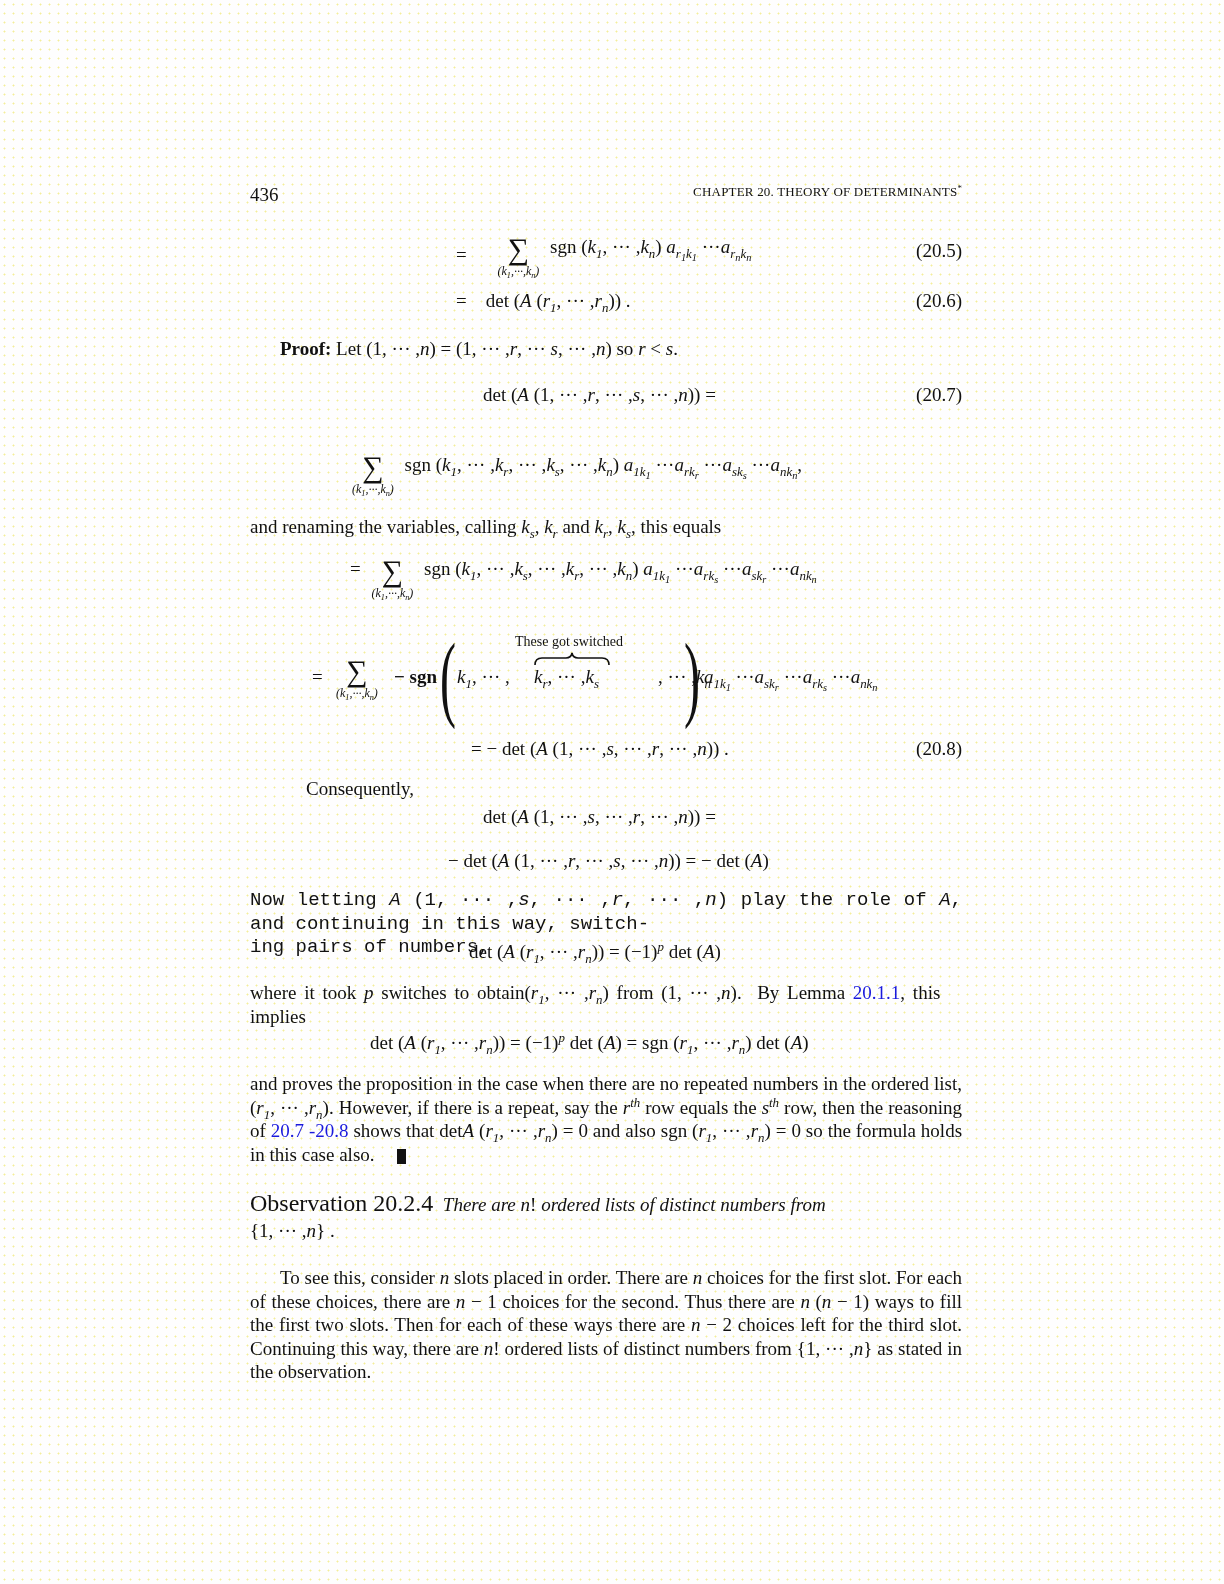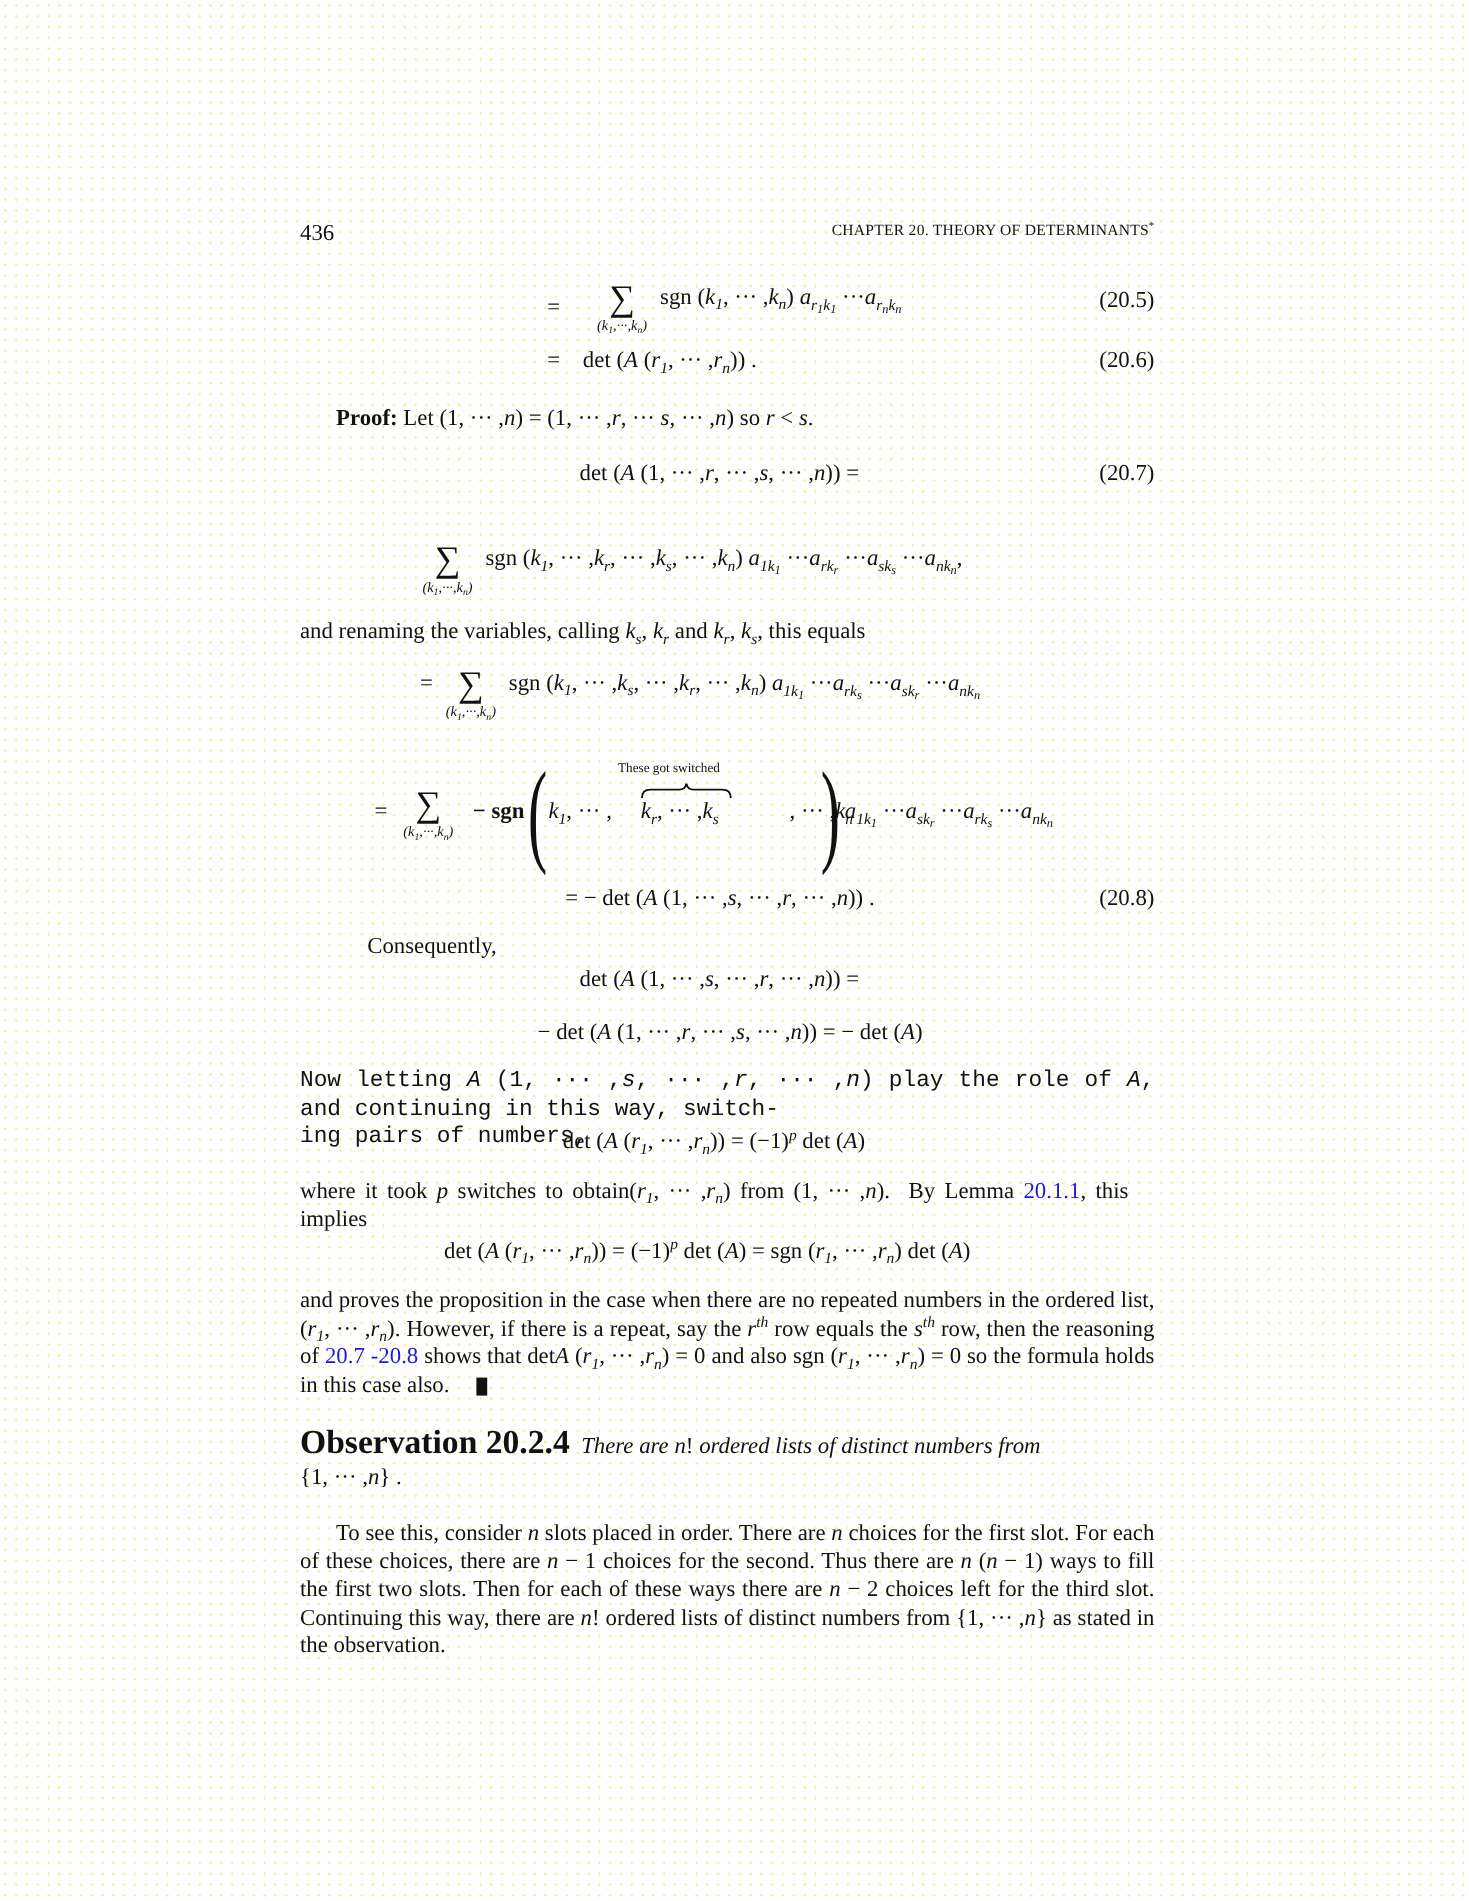--- a/index.html
+++ b/index.html
@@ -20,21 +20,21 @@
   .link { color: #1a1adc; }
   .header-num { left: 250px; top: 184px; font-size: 19px; }
   .header-title { right: 262px; top: 184px; font-size: 13px; letter-spacing: 0.2px; }
   .eqno { right: 262px; }
   .sum { display: inline-flex; flex-direction: column; align-items: center; vertical-align: middle; margin: 0 6px; }
   .sum .sigma { font-size: 30px; line-height: 26px; }
   .sum .under { font-size: 12px; font-style: italic; line-height: 14px; margin-top: 2px; }
   .para { left: 250px; width: 712px; white-space: normal; text-align: justify; line-height: 23.5px; }
   .bold { font-weight: bold; }
   .qed { display: inline-block; width: 9px; height: 15px; background: #111; vertical-align: -3px; margin-left: 18px; }
-  .obs-head { font-weight: bold; font-size: 28px; }
+  .obs-head { font-weight: normal; font-size: 24px; }
 </style>
 </head>
 <body>
 
 <div class="abs header-num">436</div>
 <div class="abs header-title"><span>CHAPTER 20.  THEORY OF DETERMINANTS</span><sup style="font-style:normal">*</sup></div>
 
 <div class="abs" style="left:456px; top:236px;">
   <span>=</span>
   <span class="sum" style="margin-left:26px;">
@@ -82,21 +82,21 @@
 
 <div class="abs" style="left:312px; top:640px; height:80px;">
   <span style="position:absolute; left:0; top:26px;">=</span>
   <span class="sum" style="position:absolute; left:18px; top:18px;">
       <span class="sigma">∑</span>
       <span class="under">(k<sub>1</sub>,···,k<sub>n</sub>)</span>
     </span>
   <span style="position:absolute; left:82px; top:26px;font-weight:bold;">− sgn</span>
   <span style="position:absolute; left:128px; top:-8px; font-size:96px; line-height:90px; transform:scaleX(0.5); transform-origin:left;">(</span>
   <span style="position:absolute; left:145px; top:26px;"><i>k</i><sub>1</sub>, ··· ,</span>
-  <span style="position:absolute; left:203px; top:-6px; font-size:11px;">These got switched</span>
+  <span style="position:absolute; left:203px; top:-6px; font-size:14px;">These got switched</span>
   <svg style="position:absolute; left:222px; top:12px;" width="76" height="14">
     <path d="M1 13 Q1 6 8 6 L32 6 Q37 6 38 1 Q39 6 44 6 L68 6 Q75 6 75 13" fill="none" stroke="#111" stroke-width="1.6"></path>
   </svg>
   <span style="position:absolute; left:222px; top:26px;"><i>k<sub>r</sub></i>, ··· ,<i>k<sub>s</sub></i></span>
   <span style="position:absolute; left:310px; top:26px;margin-left:36px;">, ··· ,<i>k<sub>n</sub></i></span>
   <span style="position:absolute; left:372px; top:-8px; font-size:96px; line-height:90px; transform:scaleX(0.5); transform-origin:left;">)</span>
   <span style="position:absolute; left:392px; top:26px;"><i>a</i><sub>1<i>k</i><sub>1</sub></sub> ···<i>a</i><sub><i>sk<sub>r</sub></i></sub> ···<i>a</i><sub><i>rk<sub>s</sub></i></sub> ···<i>a</i><sub><i>nk<sub>n</sub></i></sub></span>
 </div>
 
 <div class="abs" style="left:471px; top:738px;">

